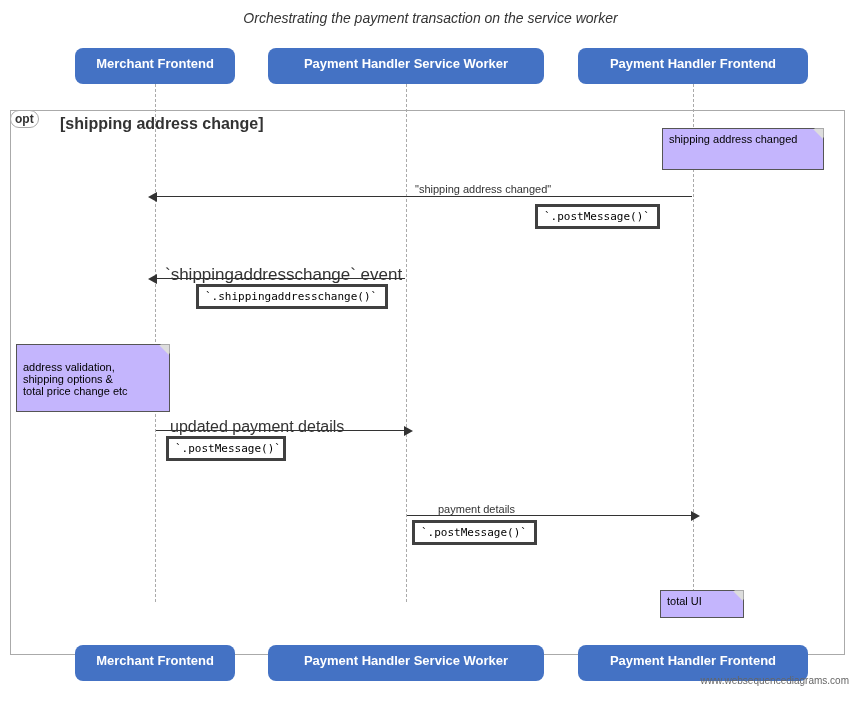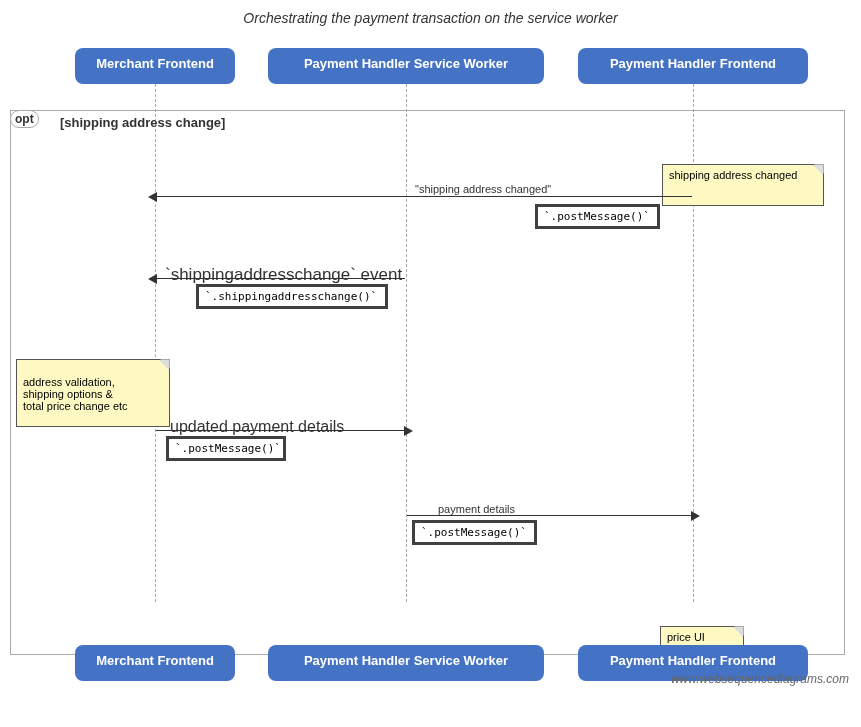--- a/index.html
+++ b/index.html
@@ -92,25 +92,24 @@
       background: #fff;
       font-size: 11px;
       font-family: monospace;
       padding: 3px 6px;
       white-space: nowrap;
     }
     
     .note-box {
       position: absolute;
       border: 1px solid #555;
-      background: #fef9c3;
+      background: #c4b5fd;
       font-size: 11px;
       padding: 4px 6px;
       white-space: nowrap;
-      margin-top: 36px;
     }
     .note-box.dog-ear::before {
       content: '';
       position: absolute;
       top: -1px;
       right: -1px;
       width: 0;
       height: 0;
       border-style: solid;
       border-width: 0 10px 10px 0;
@@ -123,23 +122,22 @@
       right: 0;
       width: 10px;
       height: 10px;
       background: #ddd;
       clip-path: polygon(0 0, 100% 0, 100% 100%);
     }
     .footer-text {
       position: absolute;
       bottom: 6px;
       right: 12px;
-      font-size: 12px;
+      font-size: 10px;
       color: #666;
-      font-style: italic;
     }
   </style>
 </head>
 <body>
 
 <div class="diagram-container">
 
   <div class="title">Orchestrating the payment transaction on the service worker</div>
 
   <div class="participant-box" style="left:75px; top:48px; width:160px; height:36px;">
@@ -154,21 +152,21 @@
 
   <div class="lifeline" style="left:155px; top:84px; bottom:90px;"></div>
   <div class="lifeline" style="left:406px; top:84px; bottom:90px;"></div>
   <div class="lifeline" style="left:693px; top:84px; bottom:90px;"></div>
 
   <div class="opt-frame" style="left:10px; top:110px; width:835px; height:545px;">
   </div>
 
   <div class="opt-label" style="left:10px; top:110px;border-radius:9px;">opt</div>
 
-  <div class="opt-condition" style="left:60px; top:115px; font-size:13px;">[shipping address change]</div>
+  <div class="opt-condition" style="left:60px; top:115px; font-size:16px;">[shipping address change]</div>
 
   <div class="note-box dog-ear" style="left:662px; top:128px; width:162px; height:42px; padding:4px 14px 4px 6px;">
     <span>shipping address changed</span>
   </div>
 
   <div style="position:absolute; left:415px; top:183px; font-size:11px; color:#333;">
     <span>"shipping address changed"</span>
   </div>
   <div class="arrow-line left" style="left:156px; top:196px; width:536px;"></div>
 
@@ -178,21 +176,21 @@
 
   <div style="position:absolute; left:165px; top:265px; font-size:17px; color:#333;">
     <span>`shippingaddresschange` event</span>
   </div>
   <div class="arrow-line left" style="left:156px; top:278px; width:249px;"></div>
 
   <div class="method-box" style="left:196px; top:284px; width:192px;">
     <span>`.shippingaddresschange()`</span>
   </div>
 
-  <div class="note-box dog-ear" style="left:16px; top:323px; width:154px; height:68px; white-space:pre-line; padding:4px 26px 4px 6px;">
+  <div class="note-box dog-ear" style="left:16px; top:344px; width:154px; height:68px; white-space:pre-line; padding:4px 26px 4px 6px;">
     <span style="white-space:pre-line;">address validation,
 shipping options &amp;
 total price change etc</span>
   </div>
 
   <div style="position:absolute; left:170px; top:418px; font-size:16px; color:#333;">
     <span>updated payment details</span>
   </div>
   <div class="arrow-line" style="left:156px; top:430px; width:249px;"></div>
 
@@ -203,21 +201,21 @@
   <div style="position:absolute; left:430px; top:503px; font-size:11px; color:#333;padding-left:8px;">
     <span>payment details</span>
   </div>
   <div class="arrow-line" style="left:407px; top:515px; width:285px;"></div>
 
   <div class="method-box" style="left:412px; top:520px; width:125px;">
     <span>`.postMessage()`</span>
   </div>
 
   <div class="note-box dog-ear" style="left:660px; top:590px; width:84px; height:28px; padding:4px 14px 4px 6px;">
-    <span>price UI</span>
+    <span>total UI</span>
   </div>
 
   <div class="participant-box" style="left:75px; top:645px; width:160px; height:36px;">
     <span>Merchant Frontend</span>
   </div>
   <div class="participant-box" style="left:268px; top:645px; width:276px; height:36px;">
     <span>Payment Handler Service Worker</span>
   </div>
   <div class="participant-box" style="left:578px; top:645px; width:230px; height:36px;">
     <span>Payment Handler Frontend</span>

